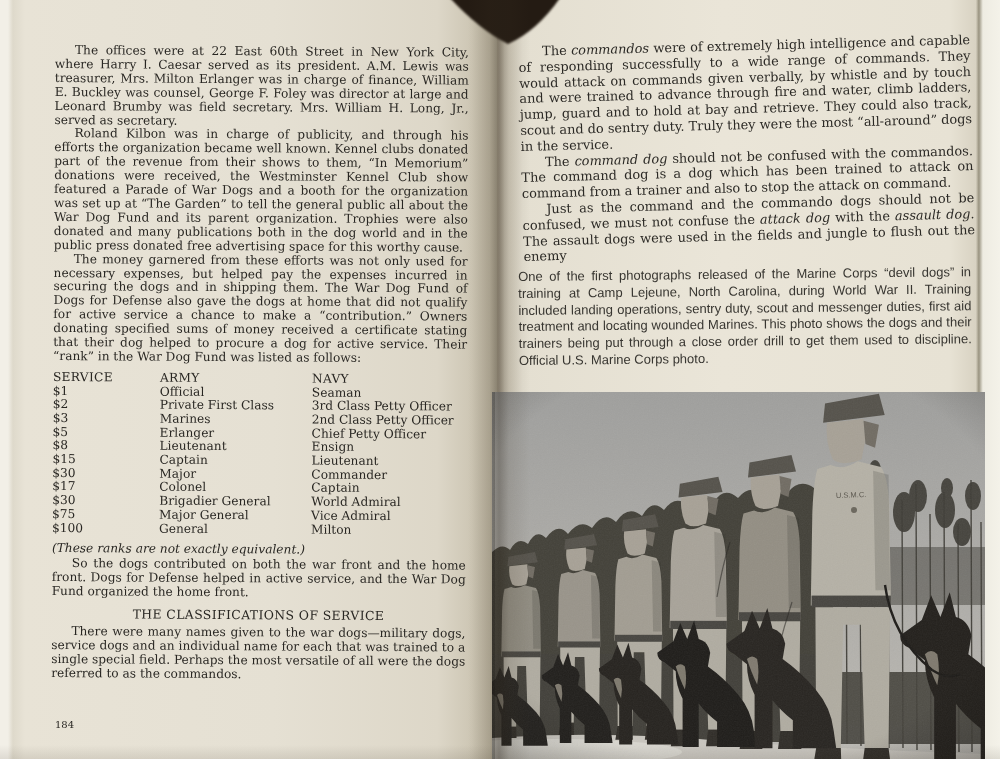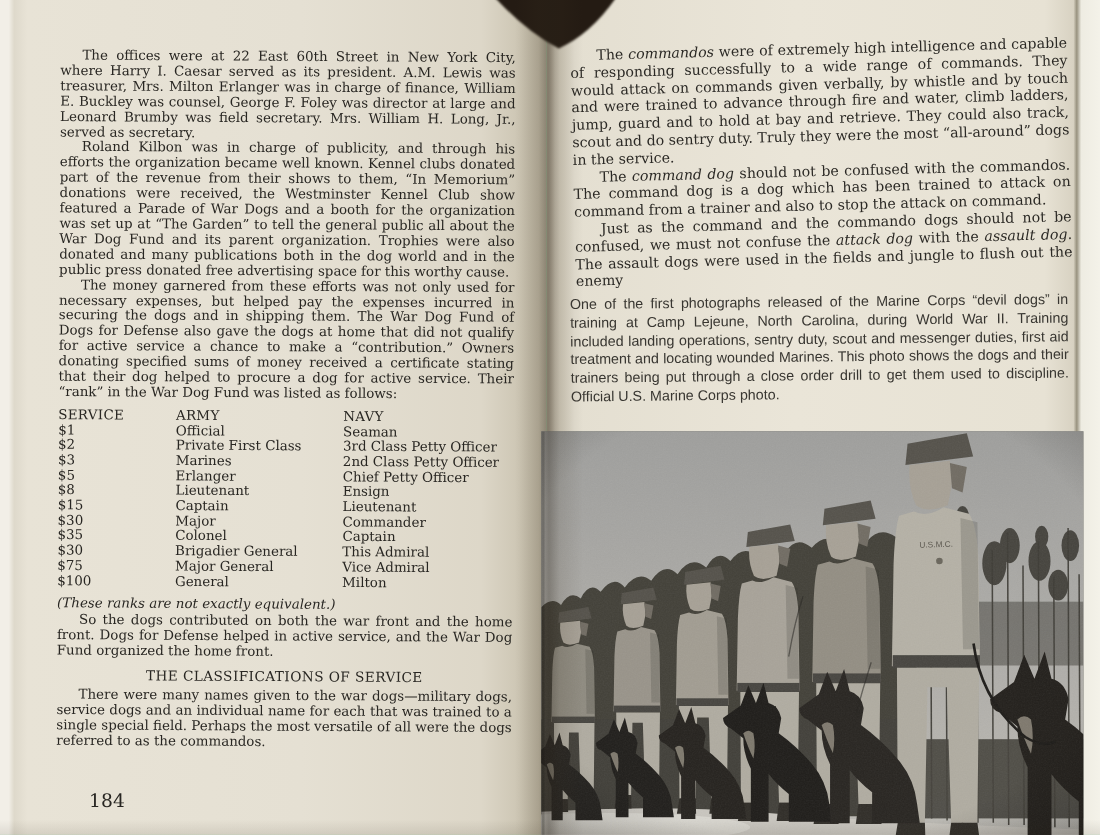--- a/index.html
+++ b/index.html
@@ -19,21 +19,21 @@
   .left-text{position:absolute;left:55px;top:44px;width:414px;font-size:12.2px;line-height:13.9px;
     text-align:justify;transform:rotate(.35deg);transform-origin:0 0;}
   .para{margin:0;}
   .indent{text-indent:20px;}
   .rank-table{margin-top:7px;font-size:12.2px;line-height:13.7px;}
   .rt-row{display:grid;grid-template-columns:107px 152px 1fr;}
   .rt-head{letter-spacing:.3px;}
   .note{margin-top:7px;font-style:italic;text-align:left;}
   .after-note{margin-top:1px;}
   .heading{margin:8px 0 4px 0;font-size:12.4px;font-weight:normal;text-align:center;letter-spacing:.4px;}
-  .page-num{position:absolute;left:55px;top:719px;font-size:17px;margin-left:26px;}
+  .page-num{position:absolute;left:55px;top:719px;font-size:10px;}
 
   
   .right-text{position:absolute;left:518px;top:44px;width:452px;font-size:12.9px;line-height:15.8px;
     text-align:justify;transform:rotate(-1.5deg);transform-origin:0 0;color:#2b2925;}
   .right-text .indent{text-indent:24px;}
   .caption{position:absolute;left:518px;top:269px;width:453px;font-family:"Liberation Sans",sans-serif;
     font-size:13px;line-height:16.8px;text-align:justify;color:#383631;transform:rotate(-.6deg);transform-origin:0 0;}
   .photo{position:absolute;left:492px;top:392px;width:493px;height:367px;overflow:hidden;background:#a9a8a5;
     box-shadow:inset 0 0 0 1px rgba(60,56,48,.35);}
   .photo svg{display:block;}
@@ -93,29 +93,29 @@
               <span>Lieutenant</span>
             </div>
 
             <div class="rt-row">
               <span>$30</span>
               <span>Major</span>
               <span>Commander</span>
             </div>
 
             <div class="rt-row">
-              <span>$35</span>
+              <span>$17</span>
               <span>Colonel</span>
               <span>Captain</span>
             </div>
 
             <div class="rt-row">
               <span>$30</span>
               <span>Brigadier General</span>
-              <span>This Admiral</span>
+              <span>World Admiral</span>
             </div>
 
             <div class="rt-row">
               <span>$75</span>
               <span>Major General</span>
               <span>Vice Admiral</span>
             </div>
 
             <div class="rt-row">
               <span>$100</span>

